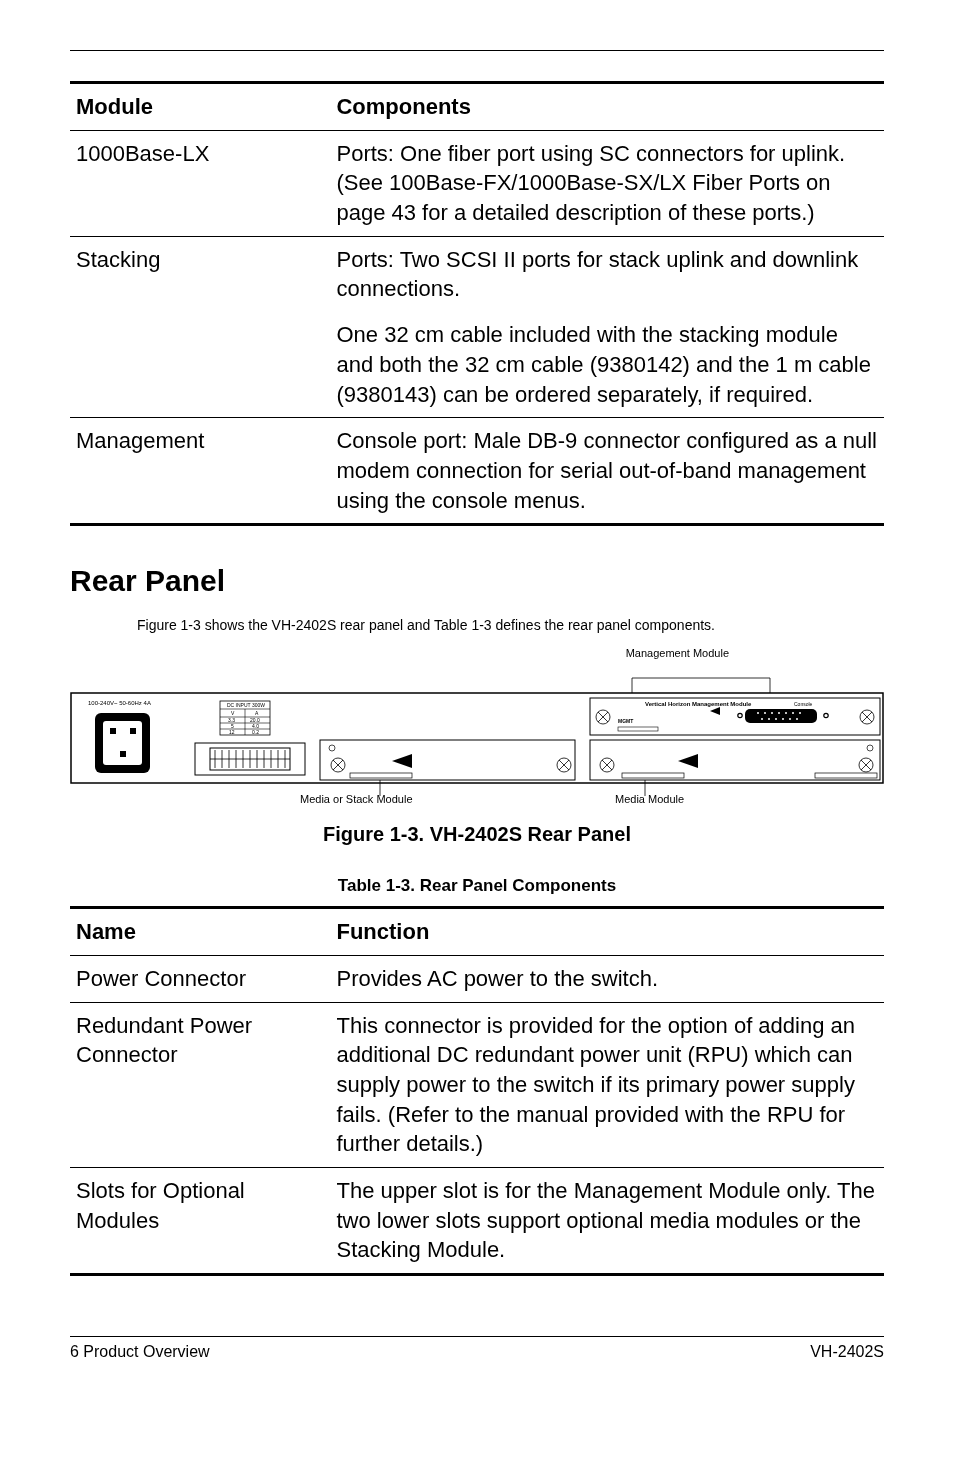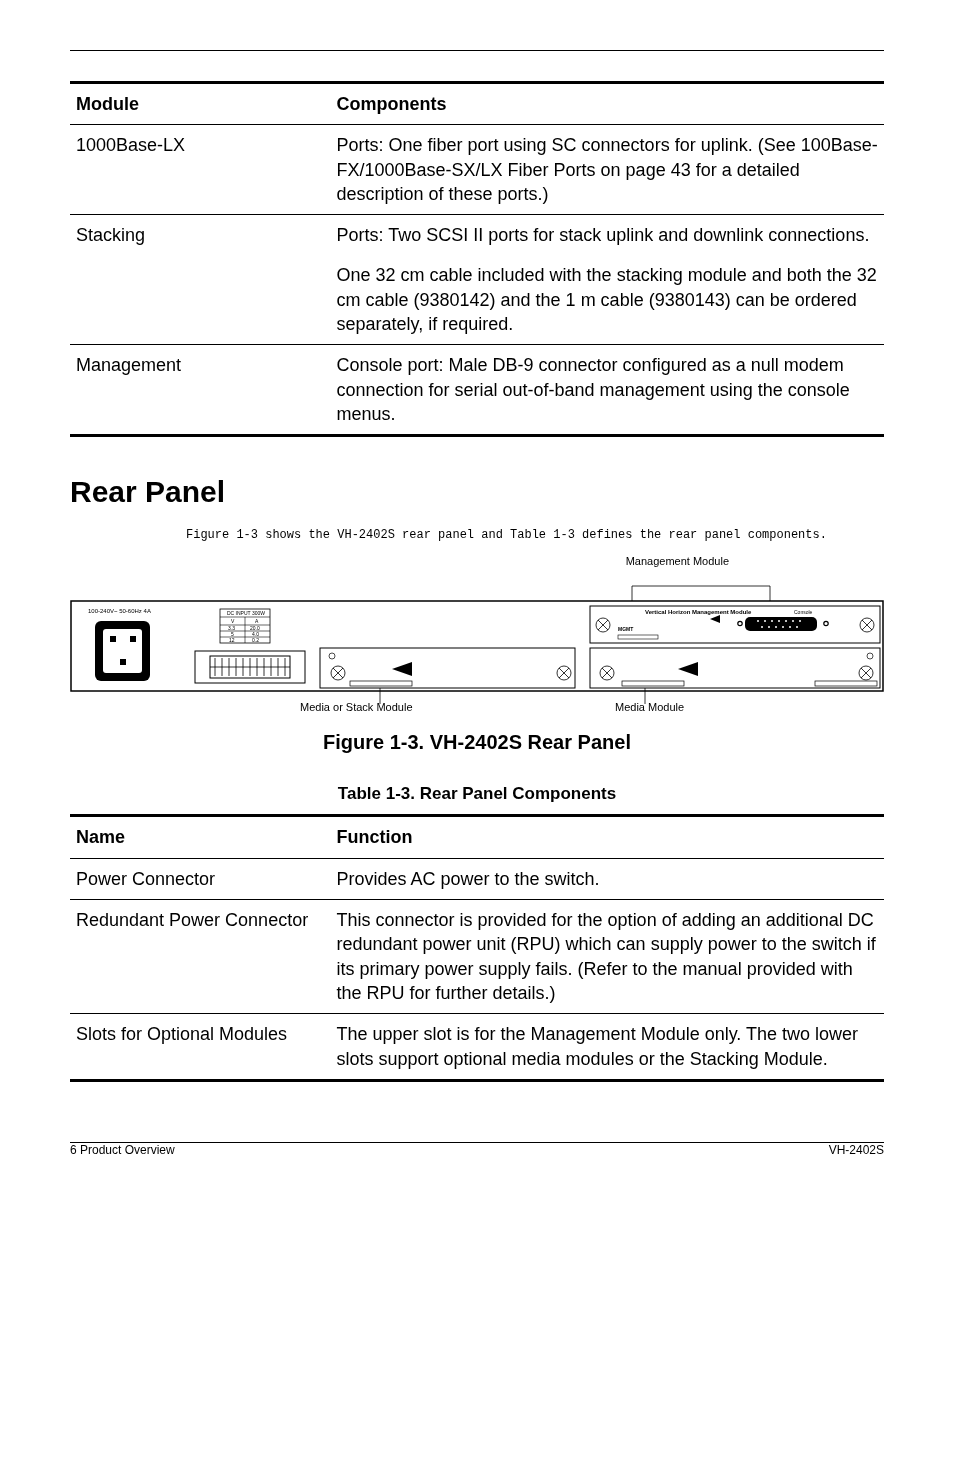--- a/index.html
+++ b/index.html
@@ -16,21 +16,21 @@
     width: 954px;
     position: relative;
   }
   .top-rule {
     border-top: 1px solid #000;
     margin-bottom: 30px;
   }
   table.spec {
     width: 100%;
     border-collapse: collapse;
-    font-size: 18px;
+    font-size: 22px;
   }
   table.spec th, table.spec td {
     text-align: left;
     vertical-align: top;
     padding: 8px 6px;
     line-height: 1.35;
   }
   table.spec thead th {
     font-weight: bold;
     border-top: 3px solid #000;
@@ -44,24 +44,23 @@
   }
   .no-bottom td { border-bottom: none !important; }
   .thick-bottom td { border-bottom: 3px solid #000 !important; }
 
   h2.section {
     font-size: 30px;
     font-weight: bold;
     margin: 38px 0 18px 0;
   }
   .body-para {
-    font-size: 12px;
-    margin: 0 0 12px 116px;
+    font-size: 14px;
+    margin: 0 0 12px 67px;
     line-height: 1.35;
-    font-family: Liberation Mono, monospace;
   }
   .figure {
     margin: 10px 0 18px 0;
   }
   .fig-label-row {
     display: flex;
     justify-content: flex-end;
     font-size: 11px;
     padding-right: 155px;
     margin-bottom: 14px;
@@ -77,22 +76,23 @@
   }
   .table-caption {
     text-align: center;
     font-weight: bold;
     font-size: 17px;
     margin: 8px 0 10px 0;
   }
   .footer {
     display: flex;
     justify-content: space-between;
-    font-size: 12px;
+    font-size: 16px;
     border-top: 1px solid #000;
+    padding-top: 6px;
     margin-top: 60px;
   }
 </style>
 </head>
 <body>
 
 <div class="page">
   <div class="top-rule"></div>
 
   <table class="spec">

